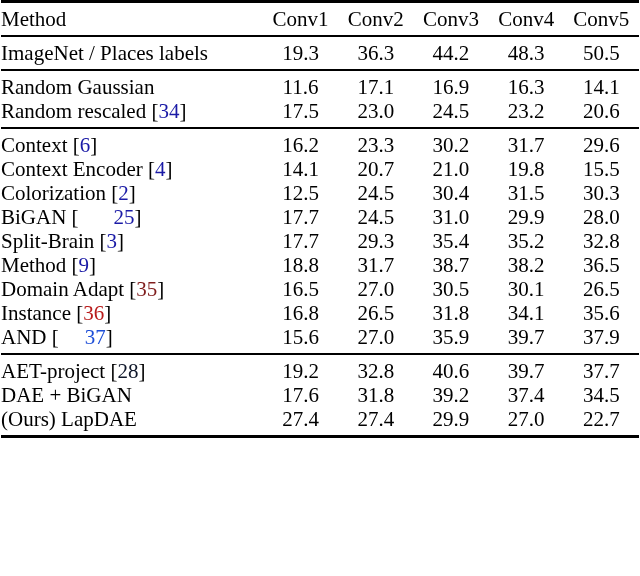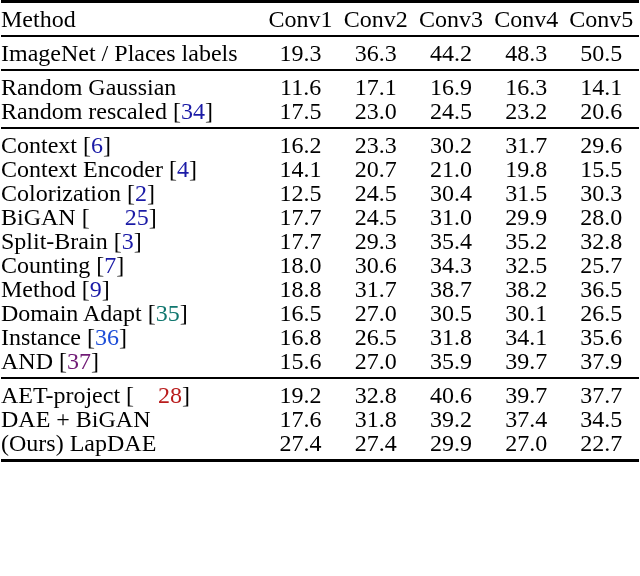--- a/index.html
+++ b/index.html
@@ -21,21 +21,21 @@
     height: 576px;
     box-sizing: border-box;
     padding: 0;
   }
 
   table.results {
     width: 564px;
     margin-left: 1px;
     border-collapse: collapse;
     table-layout: fixed;
-    font-size: 24px;
+    font-size: 21px;
   }
 
   table.results col.method-col { width: 262px; }
   table.results col.num-col { width: 75.2px; }
 
   table.results th,
   table.results td {
     padding: 0;
     border: none;
     line-height: 24px;
@@ -209,70 +209,62 @@
         </tr>
         <tr>
           <td class="method-cell"><span>Split-Brain</span> <span class="bracket">[</span><span class="cite" style="color: rgb(26, 26, 166);">3</span><span class="bracket">]</span></td>
           <td class="num-cell">17.7</td>
           <td class="num-cell">29.3</td>
           <td class="num-cell">35.4</td>
           <td class="num-cell">35.2</td>
           <td class="num-cell">32.8</td>
         </tr>
         <tr>
-          <td class="method-cell"><span>Counting</span> <span class="bracket">[</span><span class="cite" style="color: rgb(26, 26, 166);">7</span><span class="bracket">]</span></td>
-          <td class="num-cell">18.0</td>
-          <td class="num-cell">30.6</td>
-          <td class="num-cell">34.3</td>
-          <td class="num-cell">32.5</td>
-          <td class="num-cell">25.7</td>
-        </tr>
-        <tr>
           <td class="method-cell"><span>Method</span> <span class="bracket">[</span><span class="cite" style="color: rgb(26, 26, 166);">9</span><span class="bracket">]</span></td>
           <td class="num-cell">18.8</td>
           <td class="num-cell">31.7</td>
           <td class="num-cell">38.7</td>
           <td class="num-cell">38.2</td>
           <td class="num-cell">36.5</td>
         </tr>
         <tr>
-          <td class="method-cell"><span>Domain Adapt</span> <span class="bracket">[</span><span class="cite" style="color: #0f766e;">35</span><span class="bracket">]</span></td>
+          <td class="method-cell"><span>Domain Adapt</span> <span class="bracket">[</span><span class="cite" style="color: #7f1d1d;">35</span><span class="bracket">]</span></td>
           <td class="num-cell">16.5</td>
           <td class="num-cell">27.0</td>
           <td class="num-cell">30.5</td>
           <td class="num-cell">30.1</td>
           <td class="num-cell">26.5</td>
         </tr>
         <tr>
-          <td class="method-cell"><span>Instance</span> <span class="bracket">[</span><span class="cite" style="color: #1d4ed8;">36</span><span class="bracket">]</span></td>
+          <td class="method-cell"><span>Instance</span> <span class="bracket">[</span><span class="cite" style="color: #b91c1c;">36</span><span class="bracket">]</span></td>
           <td class="num-cell">16.8</td>
           <td class="num-cell">26.5</td>
           <td class="num-cell">31.8</td>
           <td class="num-cell">34.1</td>
           <td class="num-cell">35.6</td>
         </tr>
         <tr>
-          <td class="method-cell"><span>AND</span> <span class="bracket">[</span><span class="cite" style="color: #701a75;">37</span><span class="bracket">]</span></td>
+          <td class="method-cell"><span>AND</span> <span class="bracket">[</span><span class="cite" style="color: #1d4ed8; margin-left: 26px;">37</span><span class="bracket">]</span></td>
           <td class="num-cell">15.6</td>
           <td class="num-cell">27.0</td>
           <td class="num-cell">35.9</td>
           <td class="num-cell">39.7</td>
           <td class="num-cell">37.9</td>
         </tr>
         <tr class="gap-xs">
           <td colspan="6"></td>
         </tr>
         <tr class="rule-mid">
           <td colspan="6"></td>
         </tr>
         <tr class="gap-xs">
           <td colspan="6"></td>
         </tr>
         <tr>
-          <td class="method-cell"><span>AET-project</span> <span class="bracket">[</span><span class="cite" style="color: #b91c1c; margin-left: 24px;">28</span><span class="bracket">]</span></td>
+          <td class="method-cell"><span>AET-project</span> <span class="bracket">[</span><span class="cite" style="color: #0f172a;">28</span><span class="bracket">]</span></td>
           <td class="num-cell">19.2</td>
           <td class="num-cell">32.8</td>
           <td class="num-cell">40.6</td>
           <td class="num-cell">39.7</td>
           <td class="num-cell">37.7</td>
         </tr>
         <tr>
           <td class="method-cell"><span>DAE + BiGAN</span></td>
           <td class="num-cell">17.6</td>
           <td class="num-cell">31.8</td>

